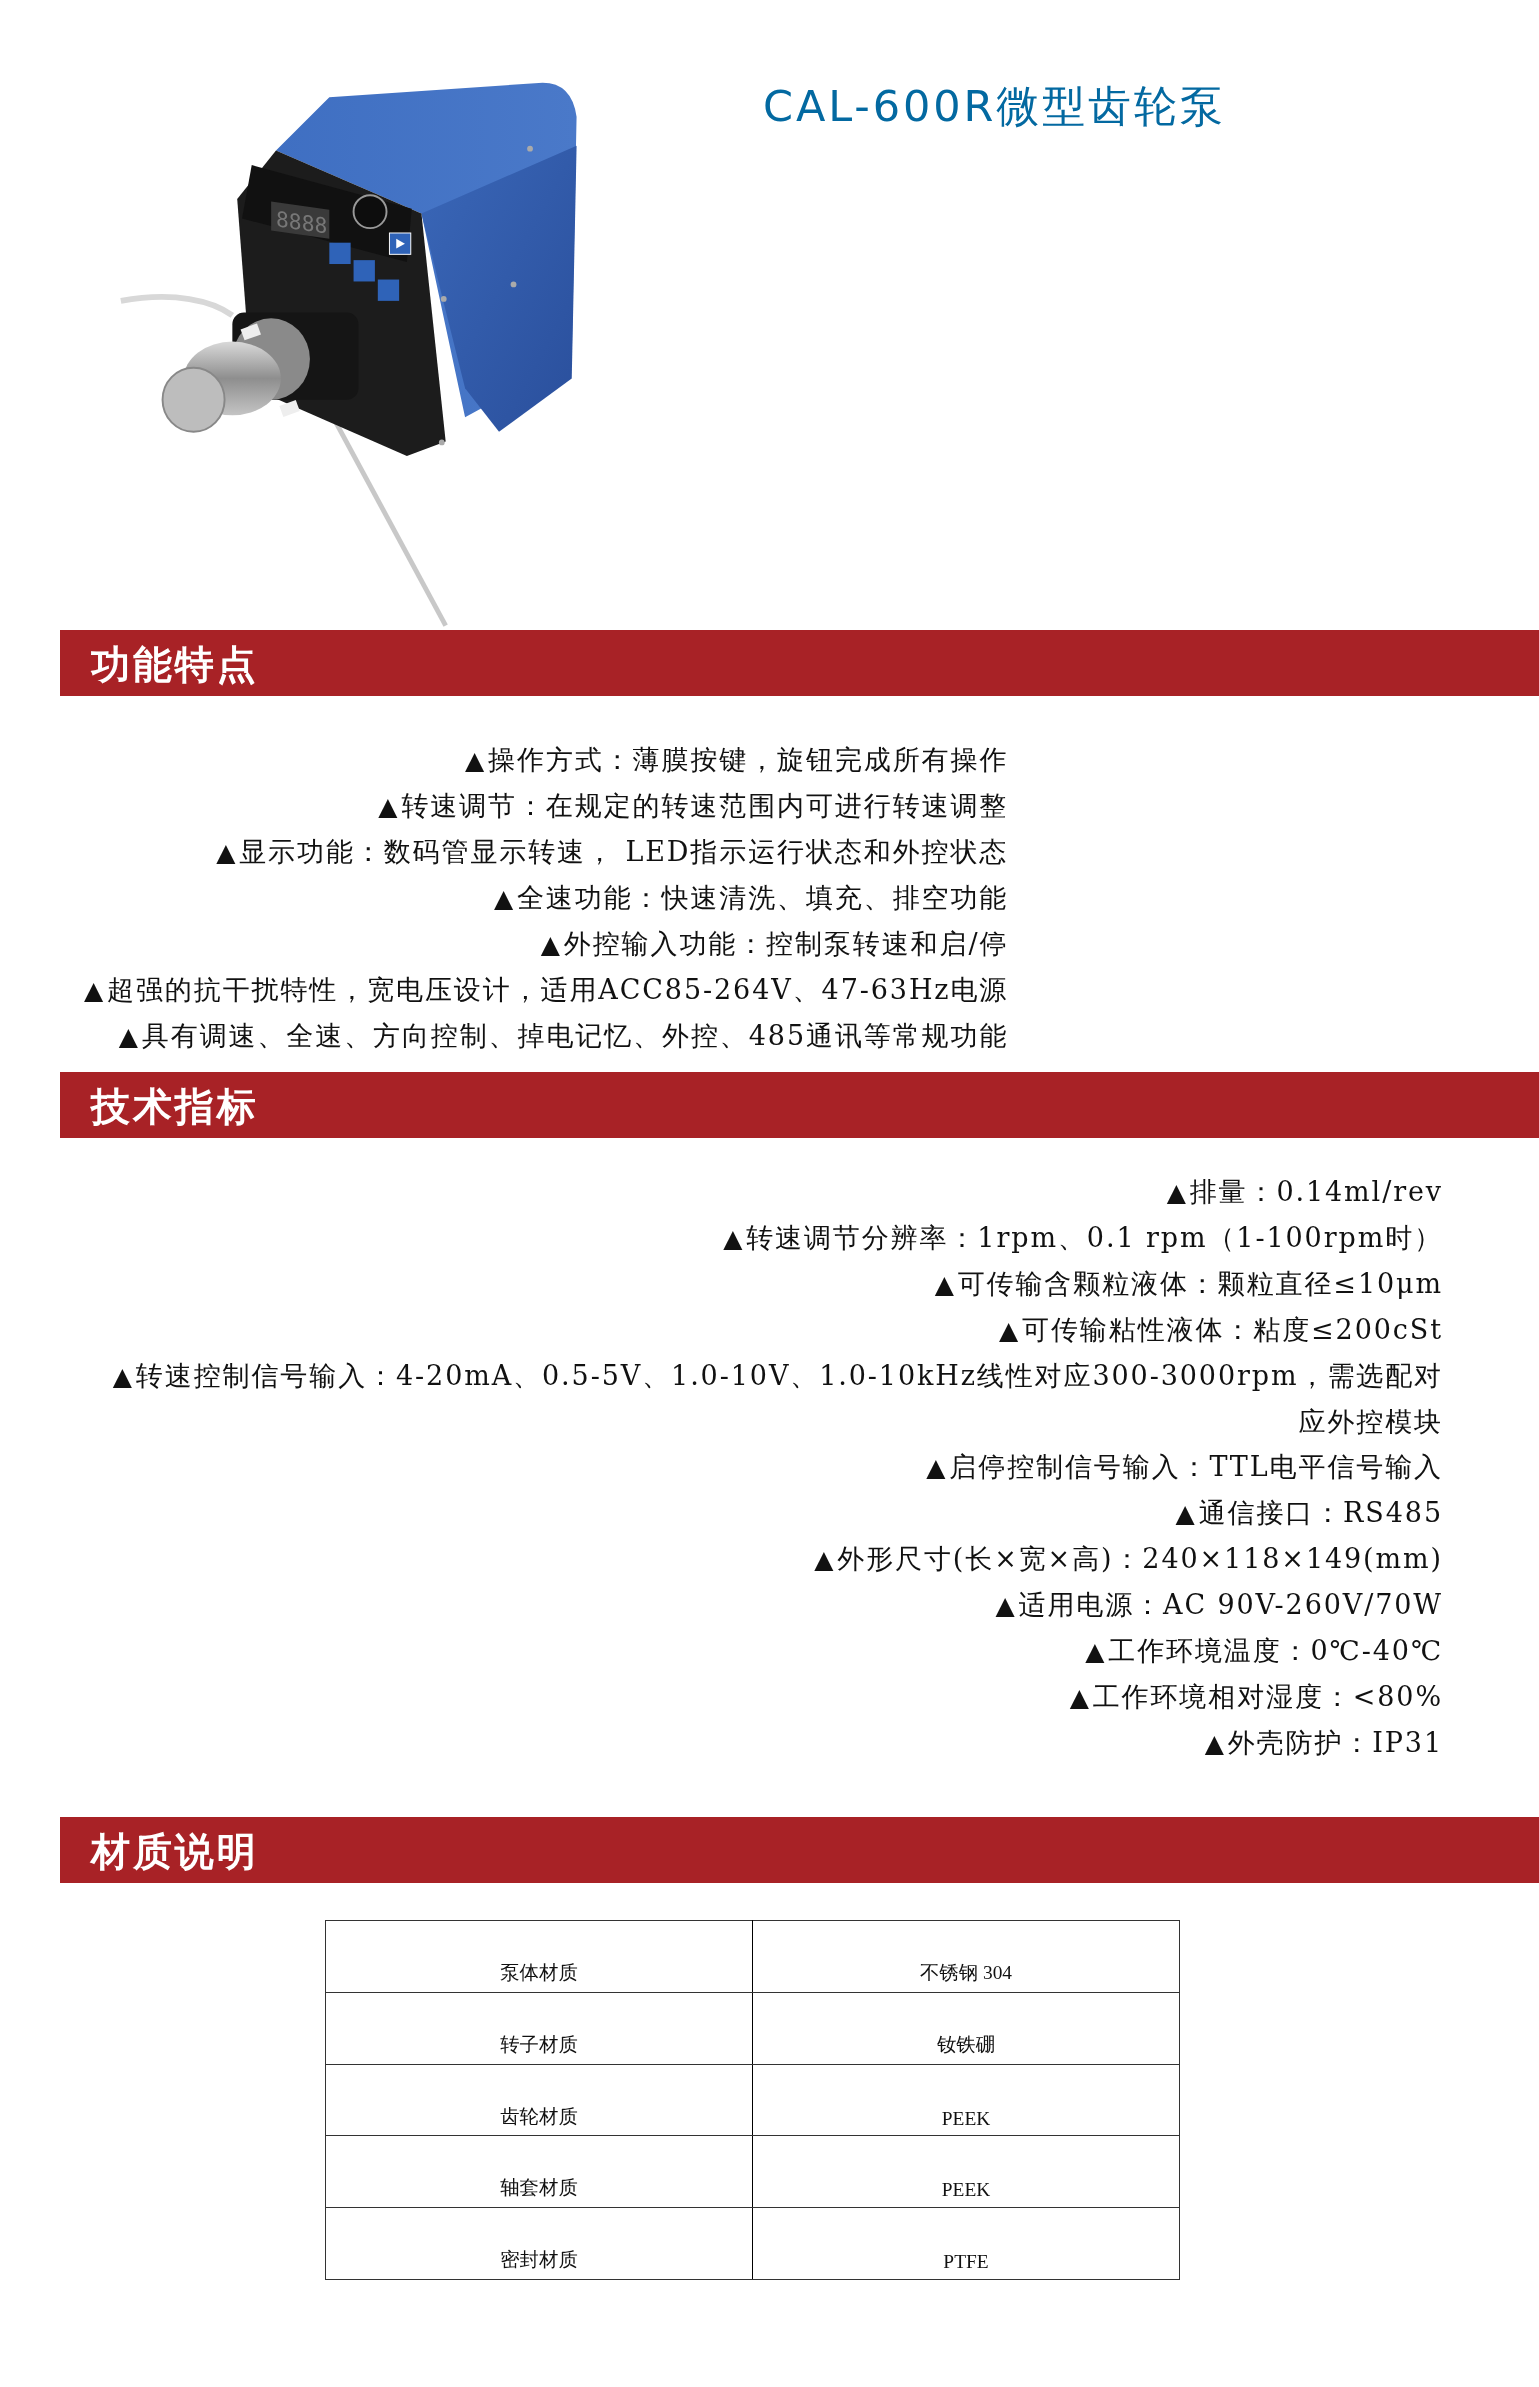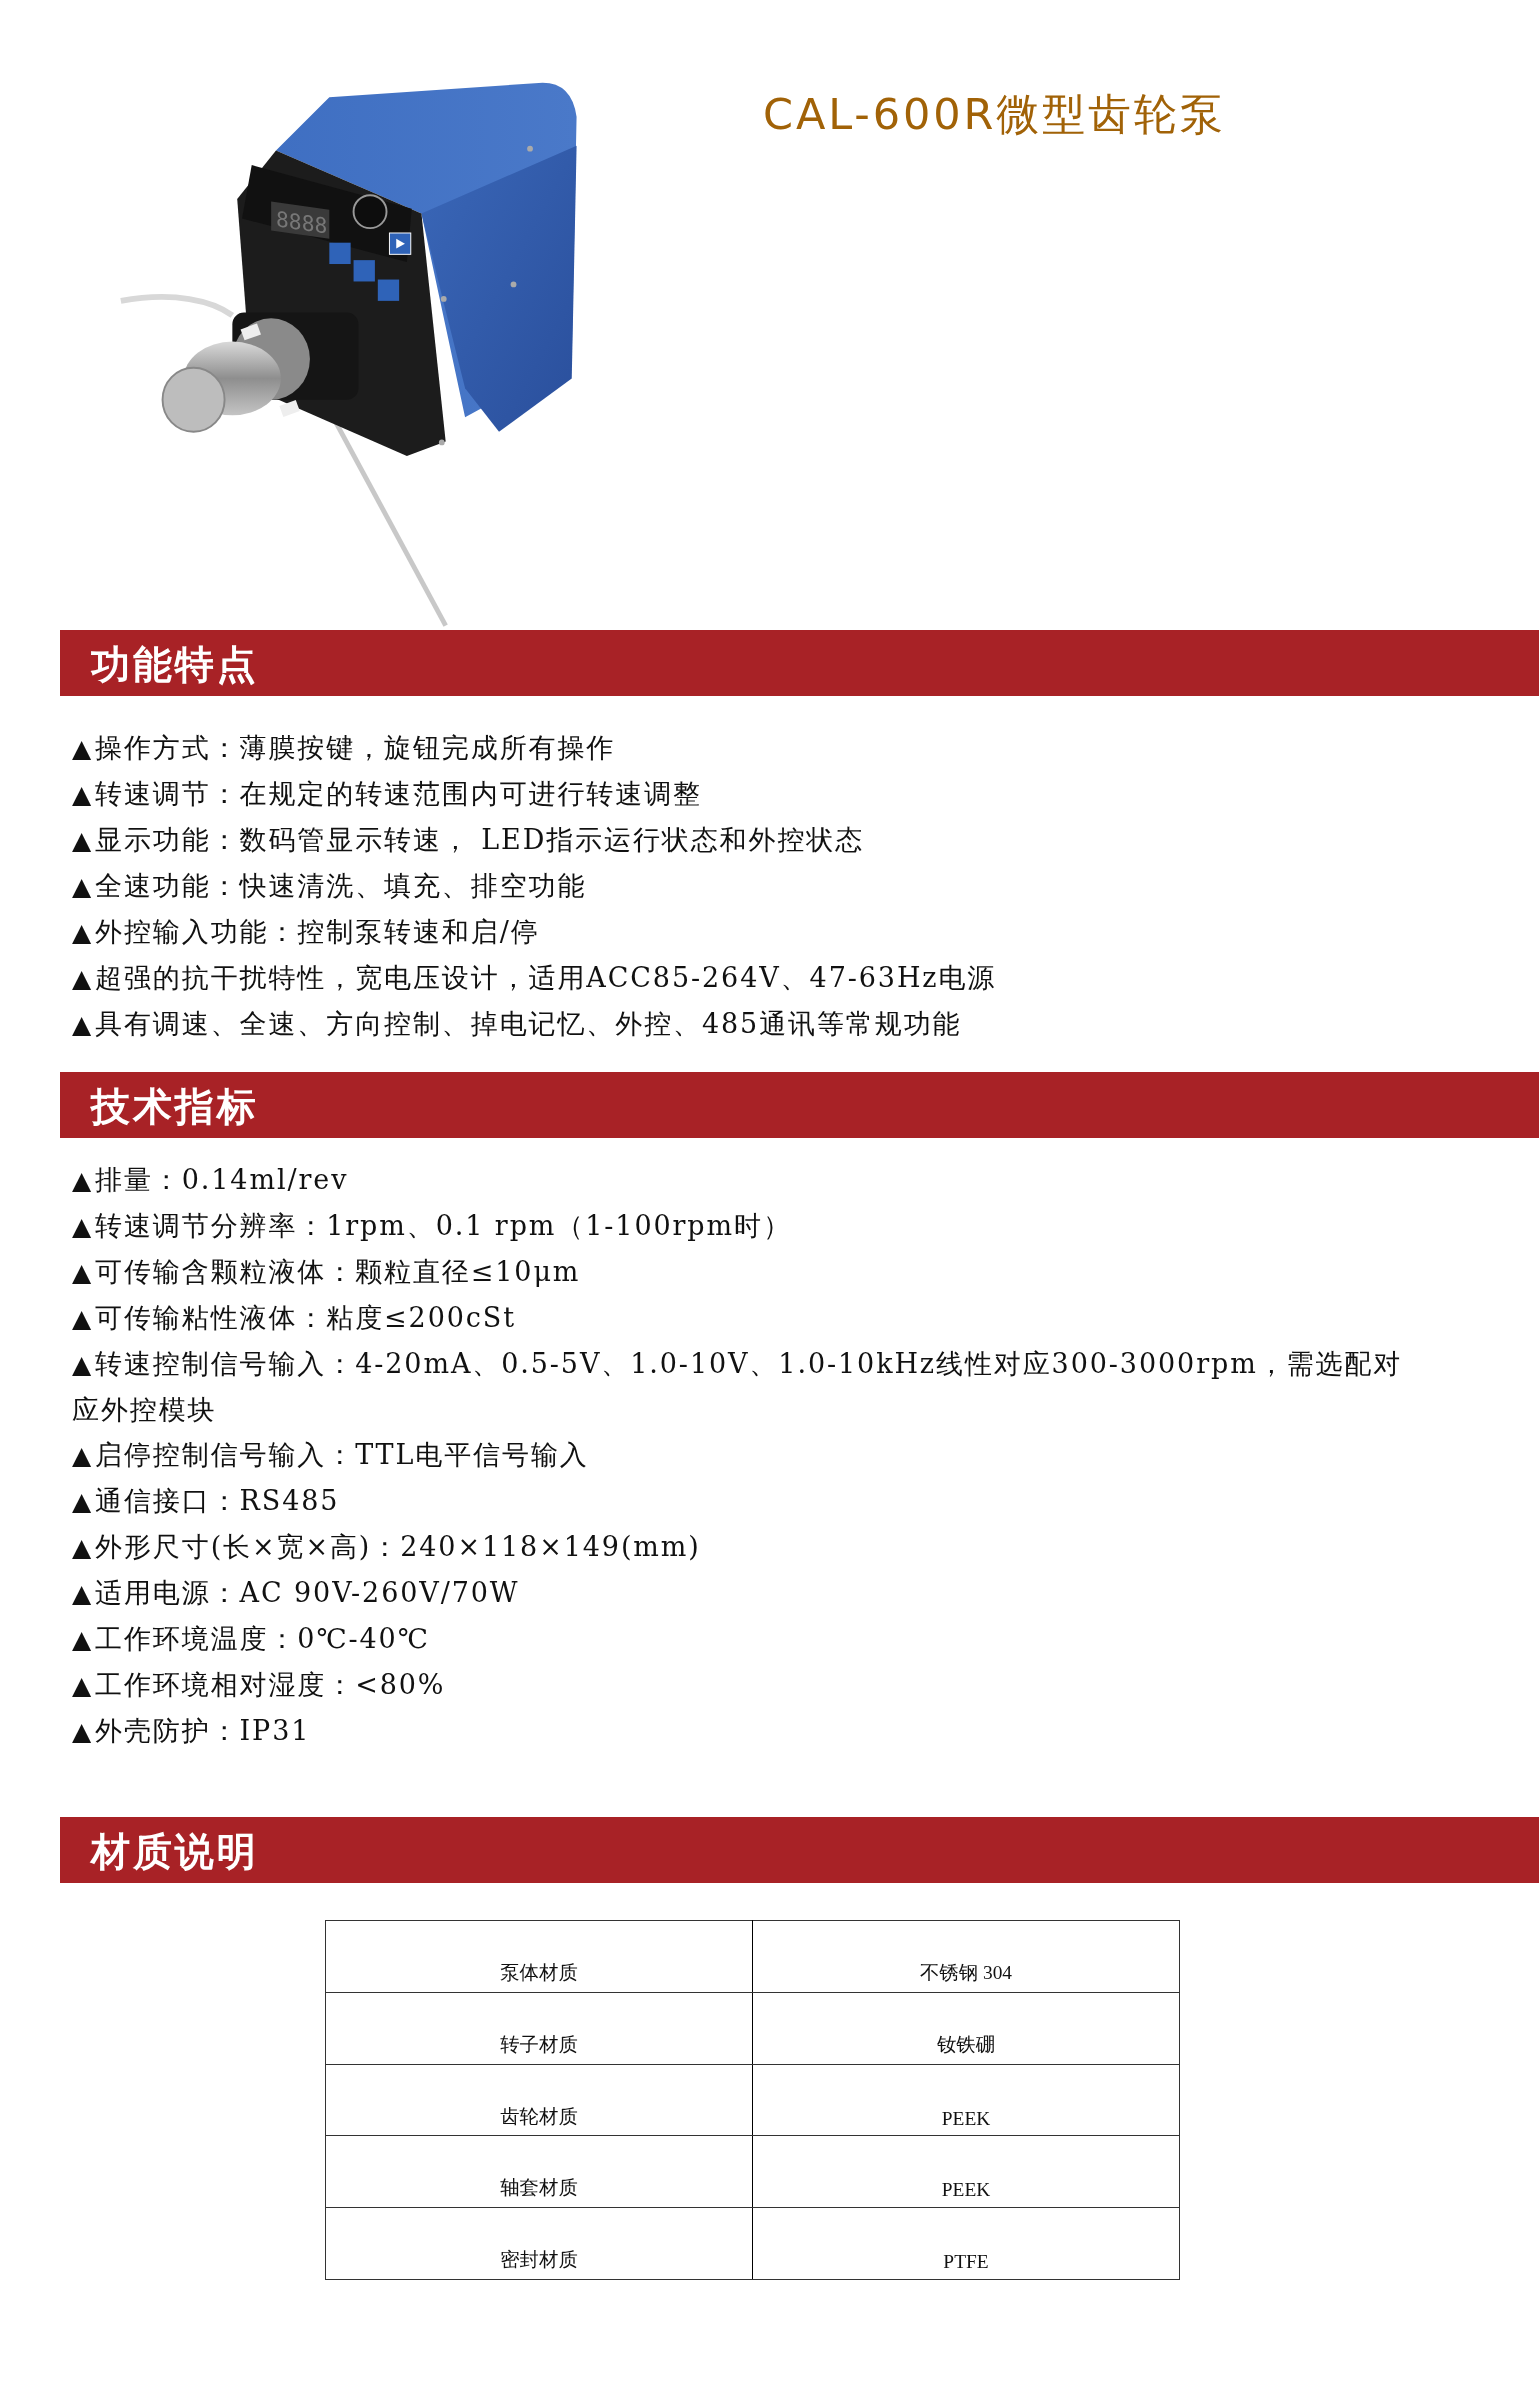--- a/index.html
+++ b/index.html
@@ -1,32 +1,32 @@
 <!DOCTYPE html>
 <html><head>
   <meta charset="utf-8">
   <style>
     html, body { margin:0; padding:0; background:#ffffff; }
     body { width:1540px; height:2387px; position:relative; overflow:hidden;
            font-family:"DejaVu Serif", "Liberation Serif", serif; color:#111; }
 
     .title { position:absolute; left:763px; top:78px; font-family:"DejaVu Sans", "Liberation Sans", sans-serif;
-             font-size:43px; letter-spacing:2.9px; color:#a16207; white-space:nowrap;margin-top:8px; }
+             font-size:43px; letter-spacing:2.9px; color:#0369a1; white-space:nowrap; }
 
     
     .product { position:absolute; left:116px; top:58px; width:543px; height:573px; }
     .product svg { width:100%; height:100%; display:block; }
 
     
     .banner { position:absolute; left:60px; width:1519px; height:66px; background:#a82226; }
     .banner span { position:absolute; left:31px; top:7.8px; font-family:"DejaVu Sans", "Liberation Sans", sans-serif;
                    font-size:39px; color:#ffffff; letter-spacing:2.9px; font-weight:bold; }
 
     
-    .list { position:absolute; left:72px; margin:0; padding:0; list-style:none; }
+    .list { position:absolute; left:72px; margin:12px; padding:0; list-style:none;text-align:right; }
     .list li { font-size:27px; line-height:45px; letter-spacing:1.9px; white-space:nowrap; }
     .list li .tri { font-family:"DejaVu Sans", sans-serif; font-size:25px; margin-right:1.9px; }
     .list li.wrap { white-space:normal; width:1359px; }
 
     
     .mat-table { position:absolute; left:325px; top:1920px; width:855px; border-collapse:collapse; }
     .mat-table td { border:1.9px solid #333; height:65px; width:50%; text-align:center; vertical-align:bottom;
                     font-size:19.4px; padding:0 0 5.8px 0; font-family:"Liberation Serif", "DejaVu Serif", serif; }
     .mat-table td:first-child { border-right:1.9px solid #000; }
   </style>

